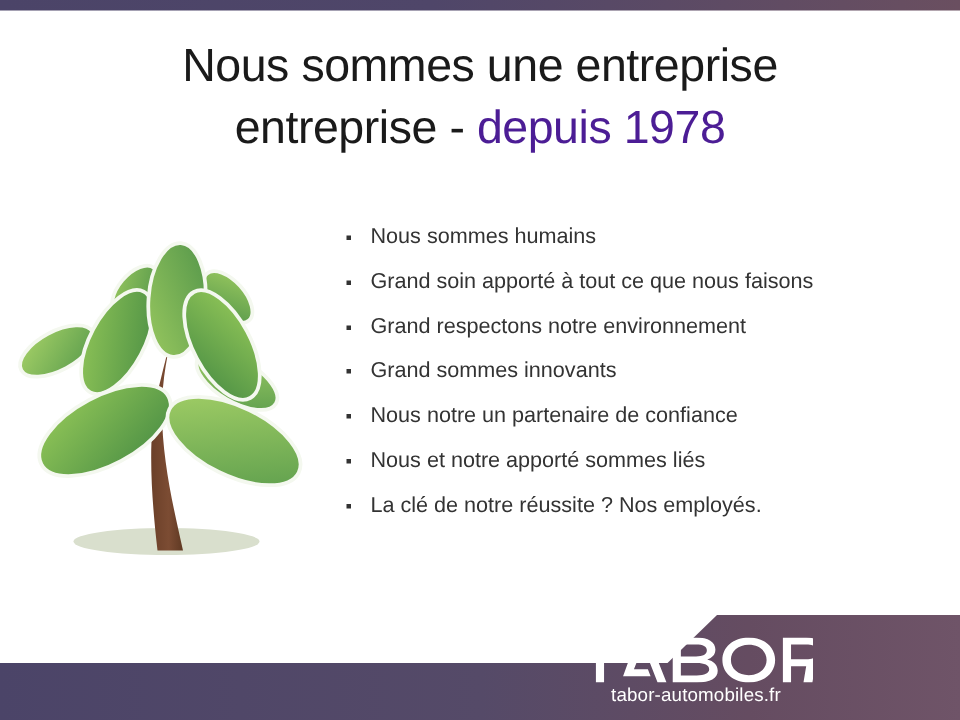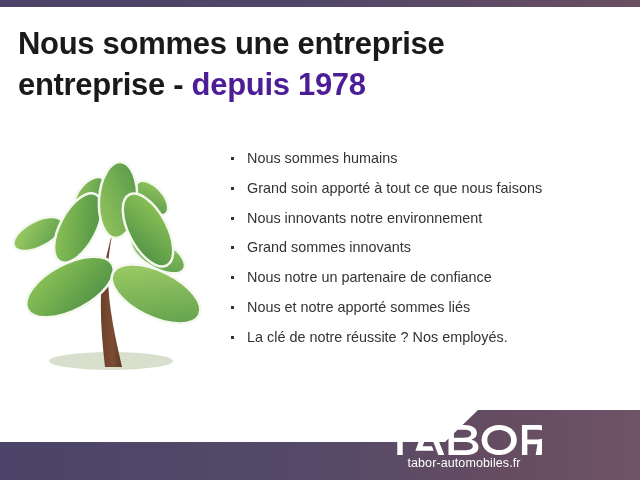--- a/index.html
+++ b/index.html
@@ -32,23 +32,24 @@
     height: 7px;
     background: linear-gradient(90deg, #4b4468 0%, #4f4669 45%, #6a4f60 100%);
   }
 
   
   .headline {
     position: absolute;
     left: 0;
     top: 24px;
     width: 640px;
+    text-align: center;
     font-size: 31px;
     line-height: 1.32;
-    font-weight: bold;
+    font-weight: normal;
     color: #1a1a1a;
     letter-spacing: -0.3px;
     padding: 0 18px;
     box-sizing: border-box;
   }
   .headline .accent {
     color: #4c1d95;
   }
 
   
@@ -179,21 +180,21 @@
         <ellipse cx="62" cy="135" rx="48" ry="23" transform="rotate(-28 62 135)" fill="url(#leafB)"></ellipse>
 
         <ellipse cx="148" cy="142" rx="48" ry="23" transform="rotate(26 148 142)" fill="url(#leafC)"></ellipse>
       </g>
     </svg>
   </div>
 
   <ul class="bullets">
     <li><span class="dot"></span><span>Nous sommes humains</span></li>
     <li><span class="dot"></span><span>Grand soin apporté à tout ce que nous faisons</span></li>
-    <li><span class="dot"></span><span>Nous innovants notre environnement</span></li>
+    <li><span class="dot"></span><span>Grand respectons notre environnement</span></li>
     <li><span class="dot"></span><span>Grand sommes innovants</span></li>
     <li><span class="dot"></span><span>Nous notre un partenaire de confiance</span></li>
     <li><span class="dot"></span><span>Nous et notre apporté sommes liés</span></li>
     <li><span class="dot"></span><span>La clé de notre réussite ? Nos employés.</span></li>
   </ul>
 
   <div class="footer">
     <svg class="footer-shape" viewBox="0 0 640 80" width="640" height="80" preserveAspectRatio="none" xmlns="http://www.w3.org/2000/svg">
       <defs>
         <linearGradient id="footGrad" x1="0%" y1="0%" x2="100%" y2="0%">

